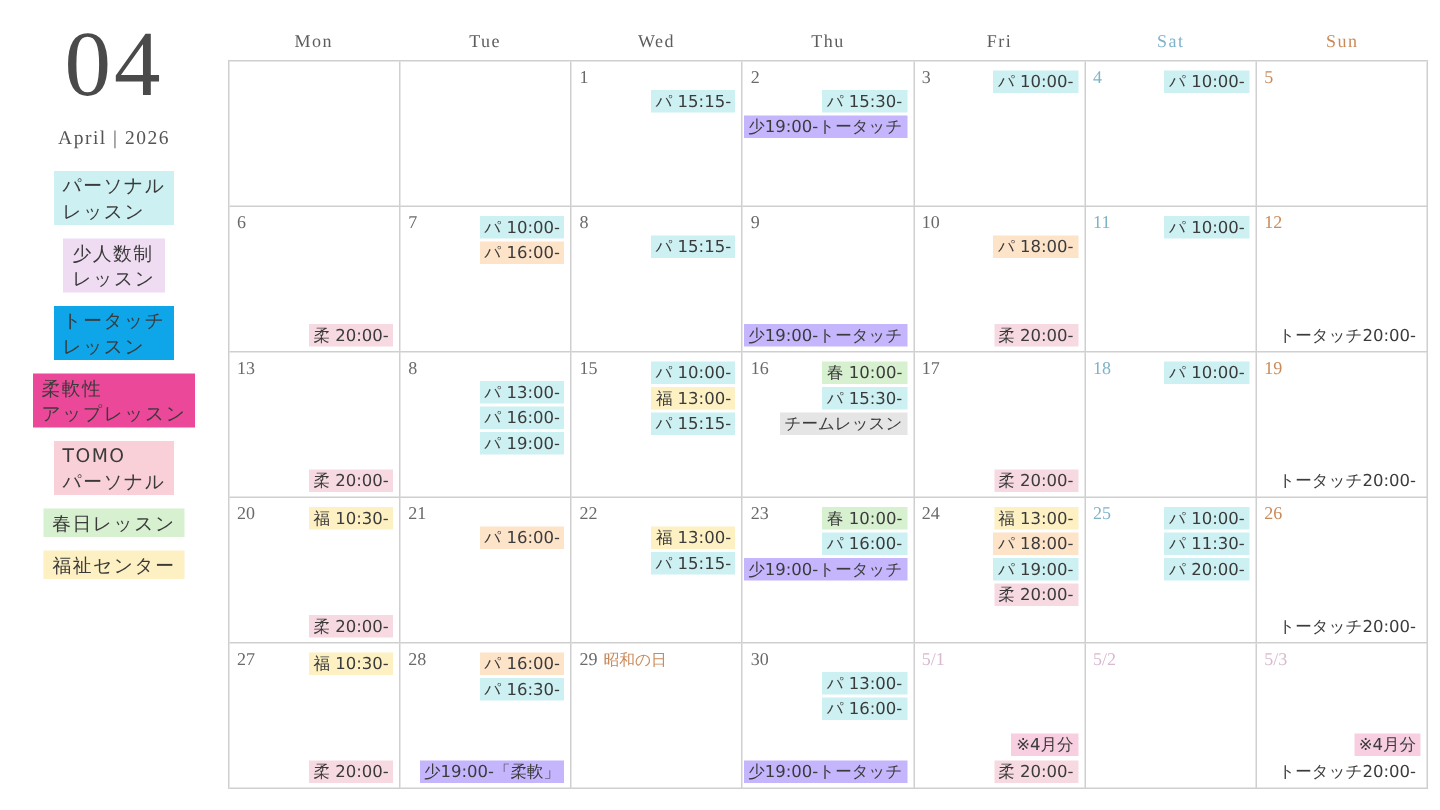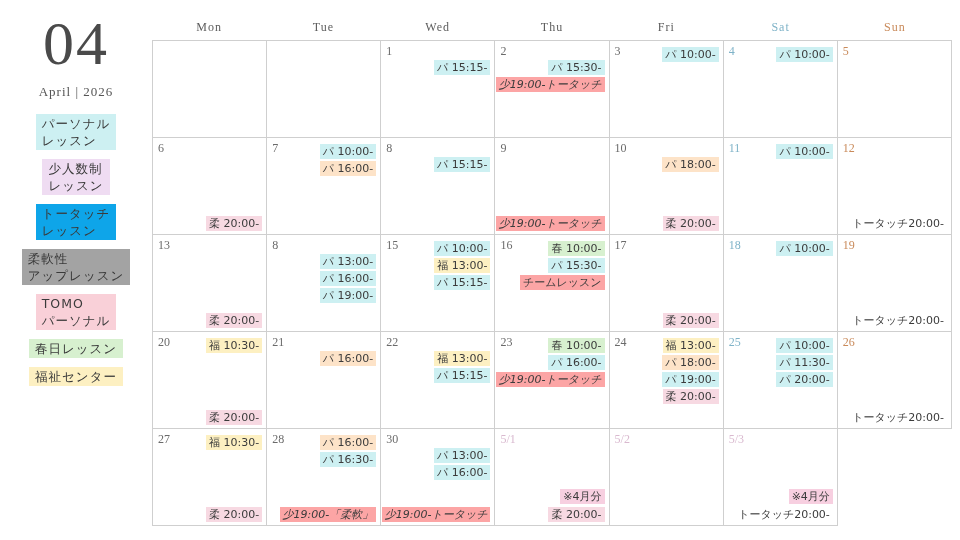--- a/index.html
+++ b/index.html
@@ -80,42 +80,42 @@
     font-size:11px;line-height:15px;
     padding:0 3px;margin-top:2px;white-space:nowrap;
     display:inline-block;
   }
   .rowline{display:flex;justify-content:flex-end;}
   .bottom{position:absolute;left:4px;right:4px;bottom:3px;}
   .bottom .rowline{margin-top:1px;}
 
   
   .c-personal{background:#cdf0f2;}
-  .c-small{background:#fca5a5;font-style:italic;}
+  .c-small{background:#c4b5fd;}
   .c-totouch{background:#fde3c8;}
   .c-juu{background:#f7d9e2;}
   .c-haru{background:#d7f0cf;}
   .c-fukushi{background:#fdf0c2;}
-  .c-team{background:#fca5a5;}
+  .c-team{background:#e5e5e5;}
   .c-note{background:#f7cfe0;}
   .none{background:transparent;}
 </style>
 </head>
 <body>
 
 <div class="page">
 
   <div class="side">
     <div class="month-num">04</div>
     <div class="month-sub">April | 2026</div>
     <div class="legend" id="legend">
         <div class="lg" style="background: rgb(205, 240, 242);"><span>パーソナル</span><span class="l2">レッスン</span></div>
         <div class="lg" style="background: rgb(239, 220, 242);"><span>少人数制</span><span class="l2">レッスン</span></div>
         <div class="lg" style="background: #0ea5e9;"><span>トータッチ</span><span class="l2">レッスン</span></div>
-        <div class="lg" style="background: #a3a3a3;"><span>柔軟性</span><span class="l2">アップレッスン</span></div>
+        <div class="lg" style="background: #ec4899;"><span>柔軟性</span><span class="l2">アップレッスン</span></div>
         <div class="lg" style="background: rgb(249, 208, 216);"><span>TOMO</span><span class="l2">パーソナル</span></div>
         <div class="lg" style="background: rgb(215, 240, 207);"><span>春日レッスン</span></div>
         <div class="lg" style="background: rgb(253, 240, 194);"><span>福祉センター</span></div>
       </div>
   </div>
 
   <div class="cal">
     <div class="dow" id="dow">
         <div class="">Mon</div>
         <div class="">Tue</div>
@@ -411,20 +411,26 @@
             <span class="ev c-personal">パ 16:30-</span>
           </div>
           <div class="bottom">
             <div class="rowline">
               <span class="ev c-small">少19:00-「柔軟」</span>
             </div>
           </div>
         </div>
         <div class="cell">
           <div class="head-row">
+            <span class="dn ">29</span>
+            <span class="hol">昭和の日</span>
+          </div>
+        </div>
+        <div class="cell">
+          <div class="head-row">
             <span class="dn ">30</span>
           </div>
           <div class="rowline">
             <span class="ev c-personal">パ 13:00-</span>
           </div>
           <div class="rowline">
             <span class="ev c-personal">パ 16:00-</span>
           </div>
           <div class="bottom">
             <div class="rowline">

